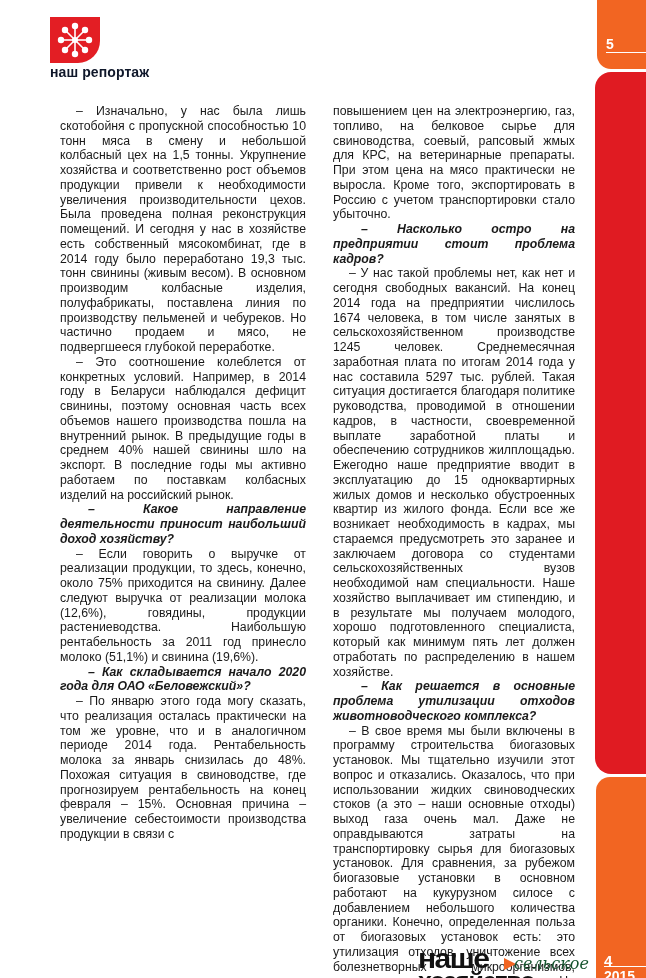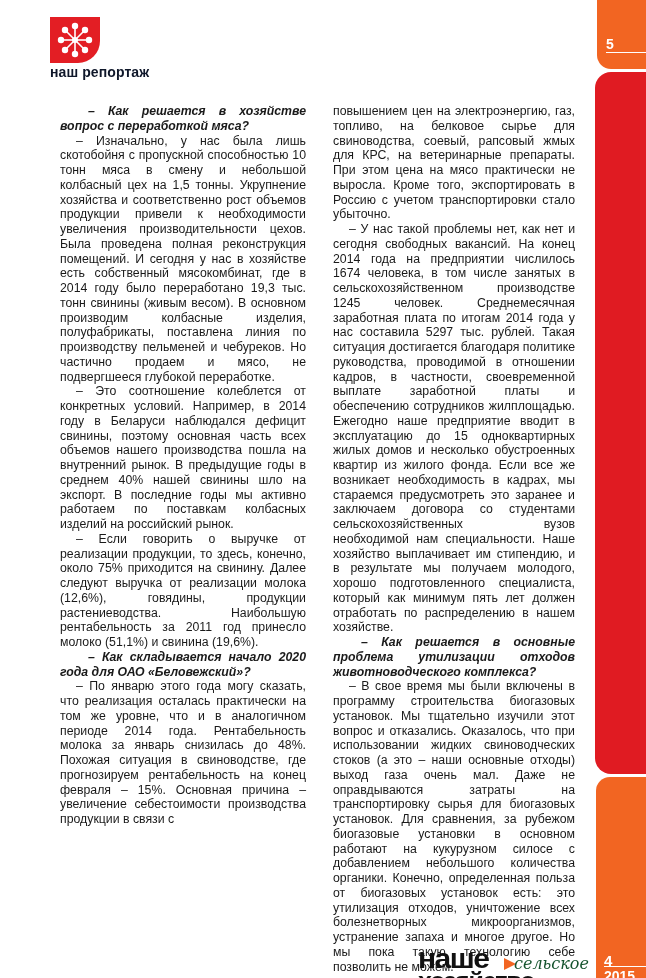--- a/index.html
+++ b/index.html
@@ -63,30 +63,31 @@
   <div class="rule"></div>
 </div>
 <div class="tab-red"></div>
 <div class="tab-bottom">
   <span class="num">4</span>
   <div class="rule"></div>
   <span class="year">2015</span>
 </div>
 
 <div class="col left">
-  <p class="q">– Как решается в хозяйстве вопрос с переработкой мяса?</p>
   <p>– Изначально, у нас была лишь скотобойня с пропускной способностью 10 тонн мяса в смену и небольшой колбасный цех на 1,5 тонны. Укрупнение хозяйства и соответственно рост объемов продукции привели к необходимости увеличения производительности цехов. Была проведена полная реконструкция помещений. И сегодня у нас в хозяйстве есть собственный мясокомбинат, где в 2014 году было переработано 19,3 тыс. тонн свинины (живым весом). В основном производим колбасные изделия, полуфабрикаты, поставлена линия по производству пельменей и чебуреков. Но частично продаем и мясо, не подвергшееся глубокой переработке.</p>
   <p>– Это соотношение колеблется от конкретных условий. Например, в 2014 году в Беларуси наблюдался дефицит свинины, поэтому основная часть всех объемов нашего производства пошла на внутренний рынок. В предыдущие годы в среднем 40% нашей свинины шло на экспорт. В последние годы мы активно работаем по поставкам колбасных изделий на российский рынок.</p>
+  <p class="q">– Какое направление деятельности приносит наибольший доход хозяйству?</p>
   <p>– Если говорить о выручке от реализации продукции, то здесь, конечно, около 75% приходится на свинину. Далее следуют выручка от реализации молока (12,6%), говядины, продукции растениеводства. Наибольшую рентабельность за 2011 год принесло молоко (51,1%) и свинина (19,6%).</p>
   <p class="q">– Как складывается начало 2020 года для ОАО «Беловежский»?</p>
   <p>– По январю этого года могу сказать, что реализация осталась практически на том же уровне, что и в аналогичном периоде 2014 года. Рентабельность молока за январь снизилась до 48%. Похожая ситуация в свиноводстве, где прогнозируем рентабельность на конец февраля – 15%. Основная причина – увеличение себестоимости производства продукции в связи с</p>
 </div>
 
 <div class="col right">
   <p class="cont">повышением цен на электроэнергию, газ, топливо, на белковое сырье для свиноводства, соевый, рапсовый жмых для КРС, на ветеринарные препараты. При этом цена на мясо практически не выросла. Кроме того, экспортировать в Россию с учетом транспортировки стало убыточно.</p>
+  <p class="q">– Насколько остро на предприятии стоит проблема кадров?</p>
   <p>– У нас такой проблемы нет, как нет и сегодня свободных вакансий. На конец 2014 года на предприятии числилось 1674 человека, в том числе занятых в сельскохозяйственном производстве 1245 человек. Среднемесячная заработная плата по итогам 2014 года у нас составила 5297 тыс. рублей. Такая ситуация достигается благодаря политике руководства, проводимой в отношении кадров, в частности, своевременной выплате заработной платы и обеспечению сотрудников жилплощадью. Ежегодно наше предприятие вводит в эксплуатацию до 15 одноквартирных жилых домов и несколько обустроенных квартир из жилого фонда. Если все же возникает необходимость в кадрах, мы стараемся предусмотреть это заранее и заключаем договора со студентами сельскохозяйственных вузов необходимой нам специальности. Наше хозяйство выплачивает им стипендию, и в результате мы получаем молодого, хорошо подготовленного специалиста, который как минимум пять лет должен отработать по распределению в нашем хозяйстве.</p>
   <p class="q">– Как решается в основные проблема утилизации отходов животноводческого комплекса?</p>
   <p>– В свое время мы были включены в программу строительства биогазовых установок. Мы тщательно изучили этот вопрос и отказались. Оказалось, что при использовании жидких свиноводческих стоков (а это – наши основные отходы) выход газа очень мал. Даже не оправдываются затраты на транспортировку сырья для биогазовых установок. Для сравнения, за рубежом биогазовые установки в основном работают на кукурузном силосе с добавлением небольшого количества органики. Конечно, определенная польза от биогазовых установок есть: это утилизация отходов, уничтожение всех болезнетворных микроорганизмов, устранение запаха и многое другое. Но мы пока такую технологию себе позволить не можем.</p>
 
 </div>
 
 <div class="masthead">
   <span class="w1">наше</span>
   <span class="wedge"></span>
   <span class="script">сельское</span>

